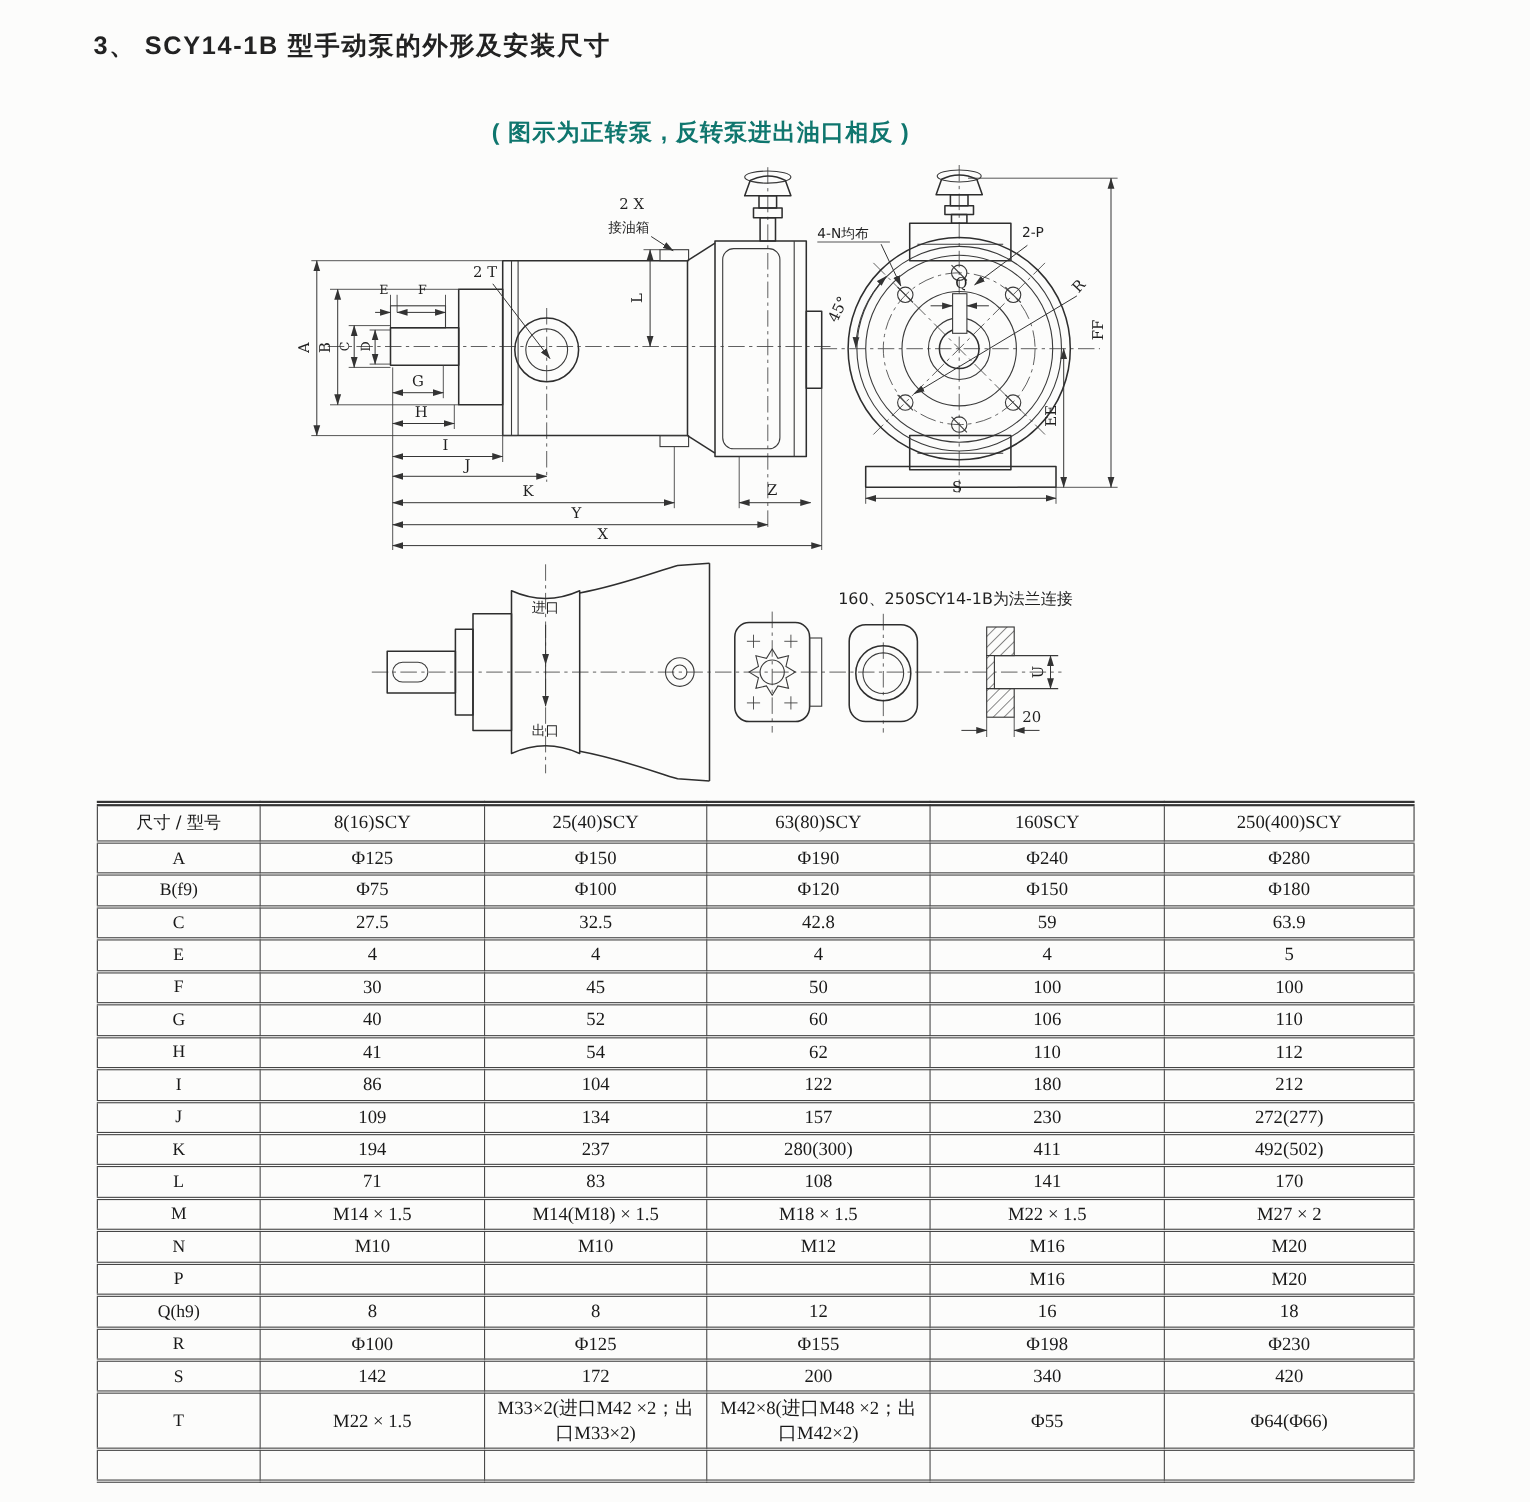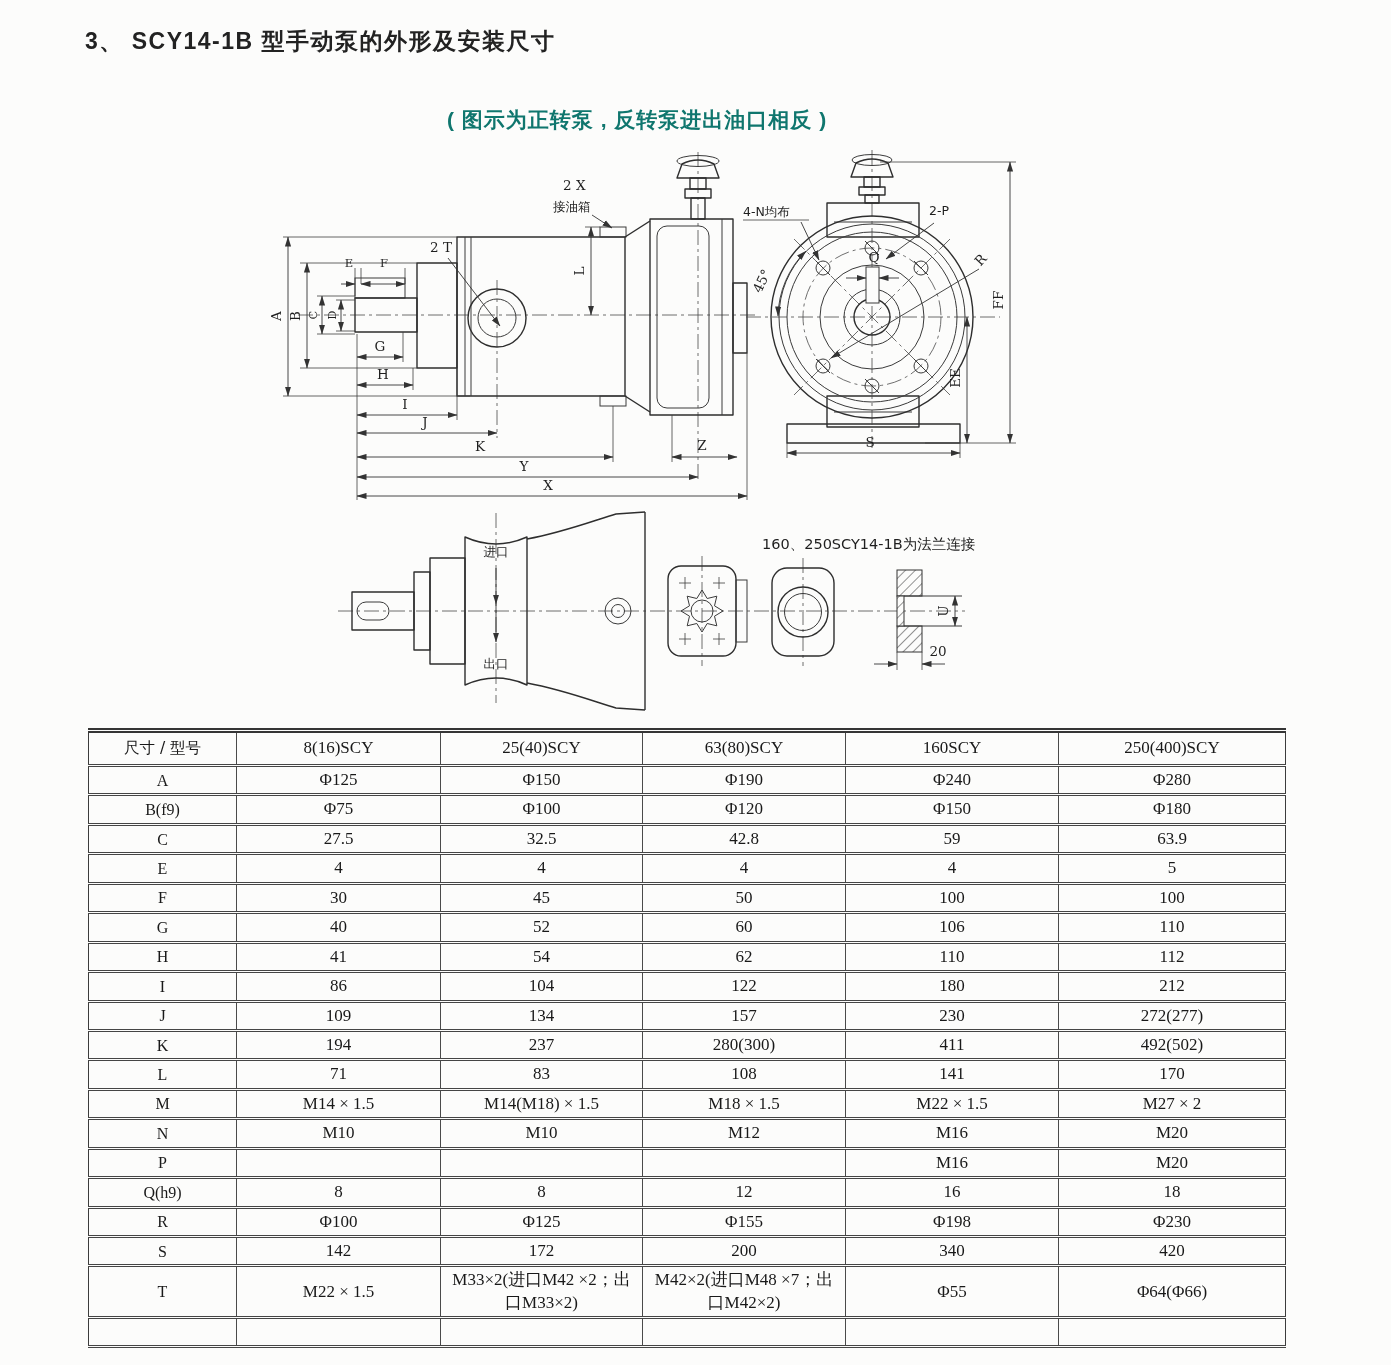--- a/index.html
+++ b/index.html
@@ -437,21 +437,21 @@
         <td>142</td>
         <td>172</td>
         <td>200</td>
         <td>340</td>
         <td>420</td>
       </tr>
       <tr>
         <td>T</td>
         <td>M22 × 1.5</td>
         <td>M33×2(进口M42 ×2；出口M33×2)</td>
-        <td>M42×2(进口M48 ×7；出口M42×2)</td>
+        <td>M42×8(进口M48 ×2；出口M42×2)</td>
         <td>Φ55</td>
         <td>Φ64(Φ66)</td>
       </tr>
     </tbody>
   <tfoot>
     <tr class="cut">
       <td></td>
         <td></td>
         <td></td>
         <td></td>

